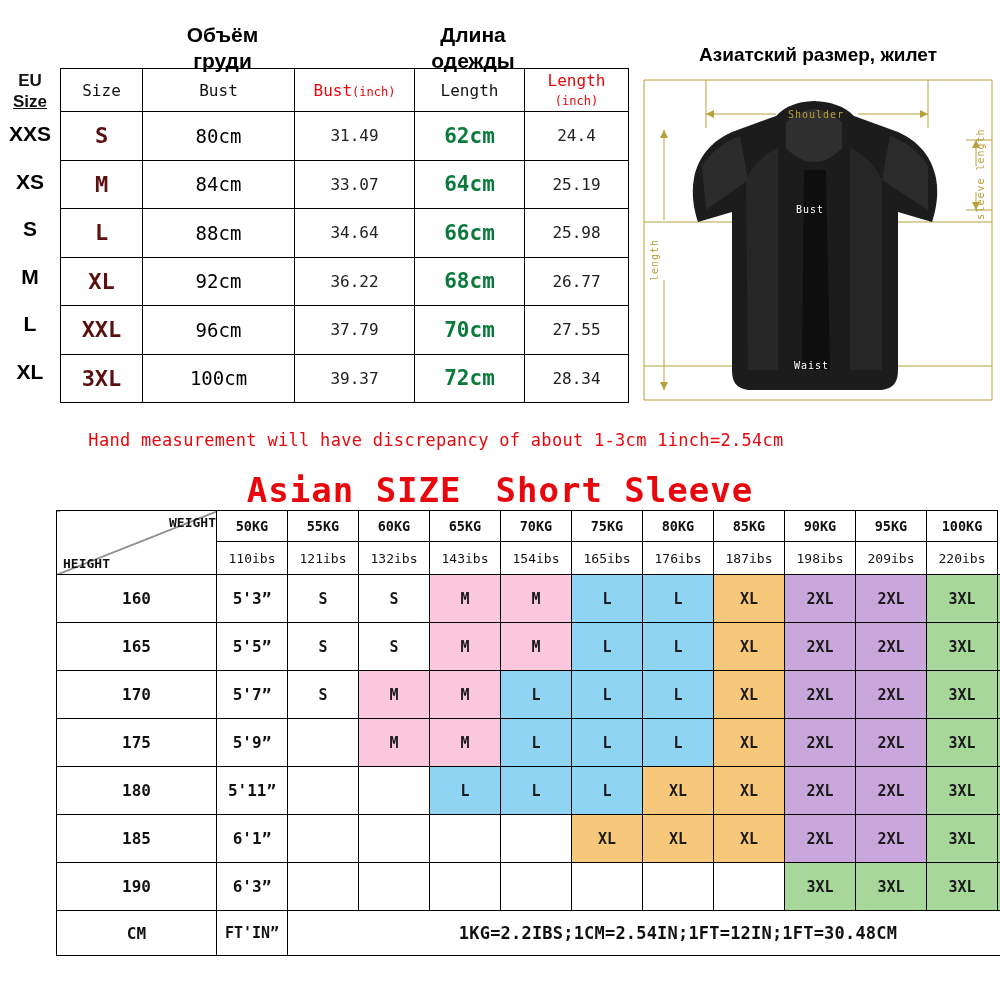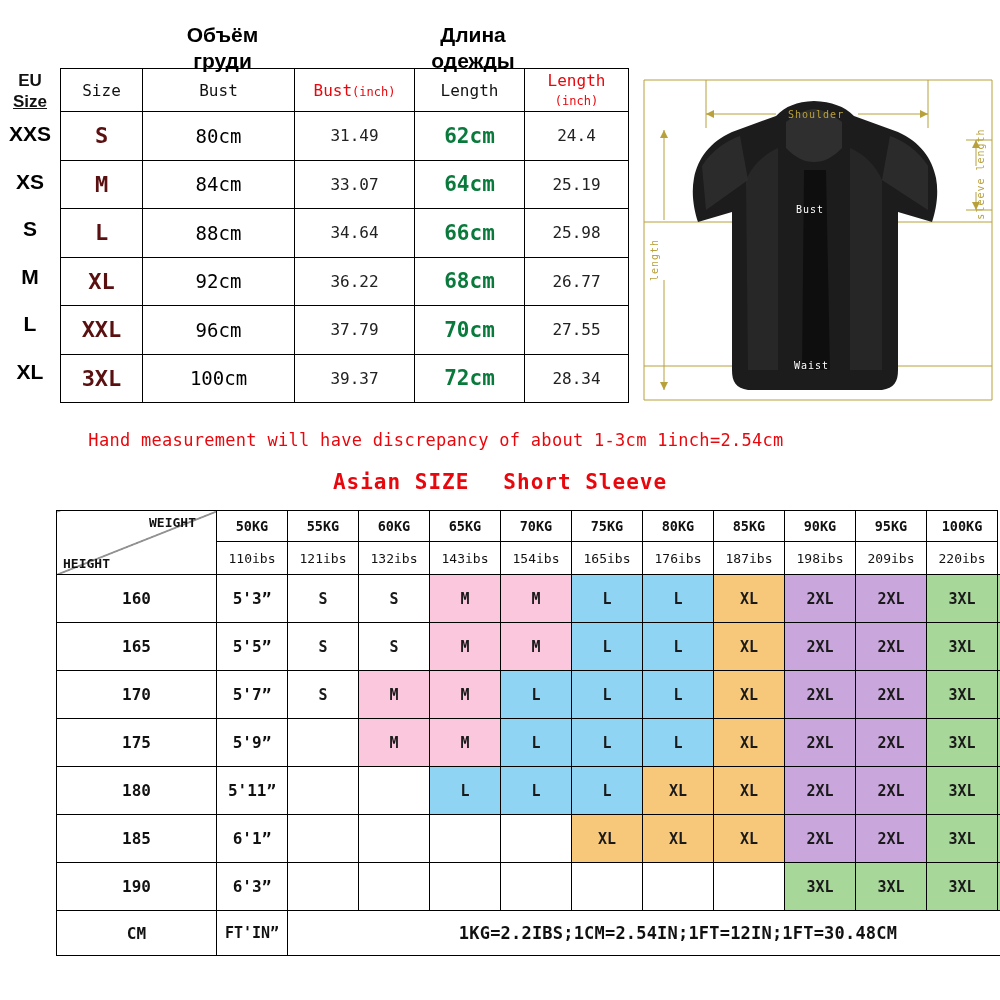--- a/index.html
+++ b/index.html
@@ -166,21 +166,21 @@
   }
 
   
   .asian-title {
     position: absolute;
     left: 0;
     top: 470px;
     width: 1000px;
     text-align: center;
     color: #e8070c;
-    font-size: 21px;
+    font-size: 34px;
     font-weight: bold;
     font-family: "DejaVu Sans Mono", monospace;
     letter-spacing: 1px;
   }
   .asian-title .gap { display: inline-block; width: 34px; }
 
   
   table.grid {
     position: absolute;
     left: 56px;
@@ -199,21 +199,21 @@
   .corner {
     width: 160px;
     height: 62px;
     position: relative;
     background:
       linear-gradient(to bottom right,
         transparent calc(50% - 0.8px), #000 50%, transparent calc(50% + 0.8px));
   }
   .corner .w {
     position: absolute;
-    right: 20px;
+    right: 0;
     top: 4px;
     font-size: 13px;
     font-weight: bold;
   }
   .corner .h {
     position: absolute;
     left: 6px;
     bottom: 3px;
     font-size: 13px;
     font-weight: bold;
@@ -242,20 +242,21 @@
   <div class="hdr-bust">
     <div>Объём</div>
     <div>груди</div>
   </div>
 
   <div class="hdr-length">
     <div>Длина</div>
     <div>одежды</div>
   </div>
 
+  <div class="hdr-asian">Азиатский размер, жилет</div>
 
   <div class="eu-col">
     <div class="eu-head">
       <div>EU</div>
       <div><u>Size</u></div>
     </div>
     <div class="eu-cell">XXS</div>
     <div class="eu-cell">XS</div>
     <div class="eu-cell">S</div>
     <div class="eu-cell">M</div>

